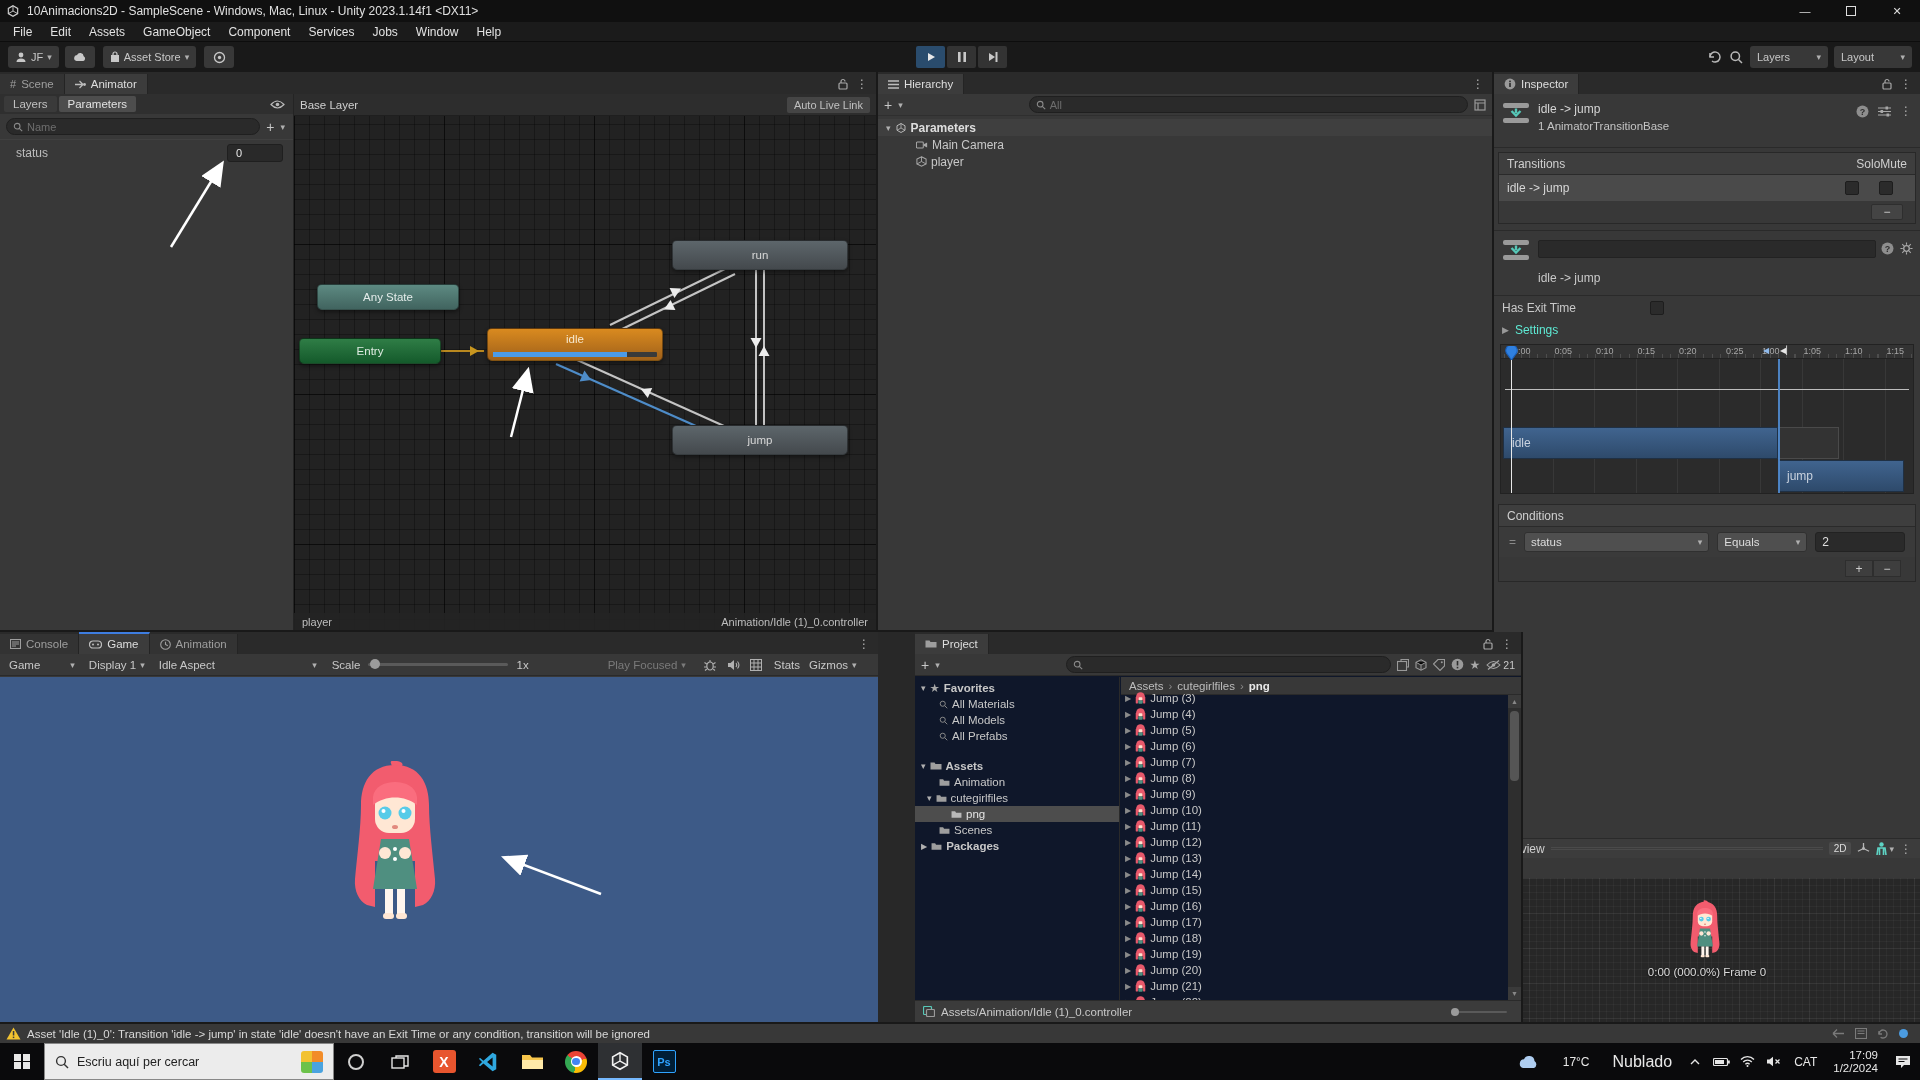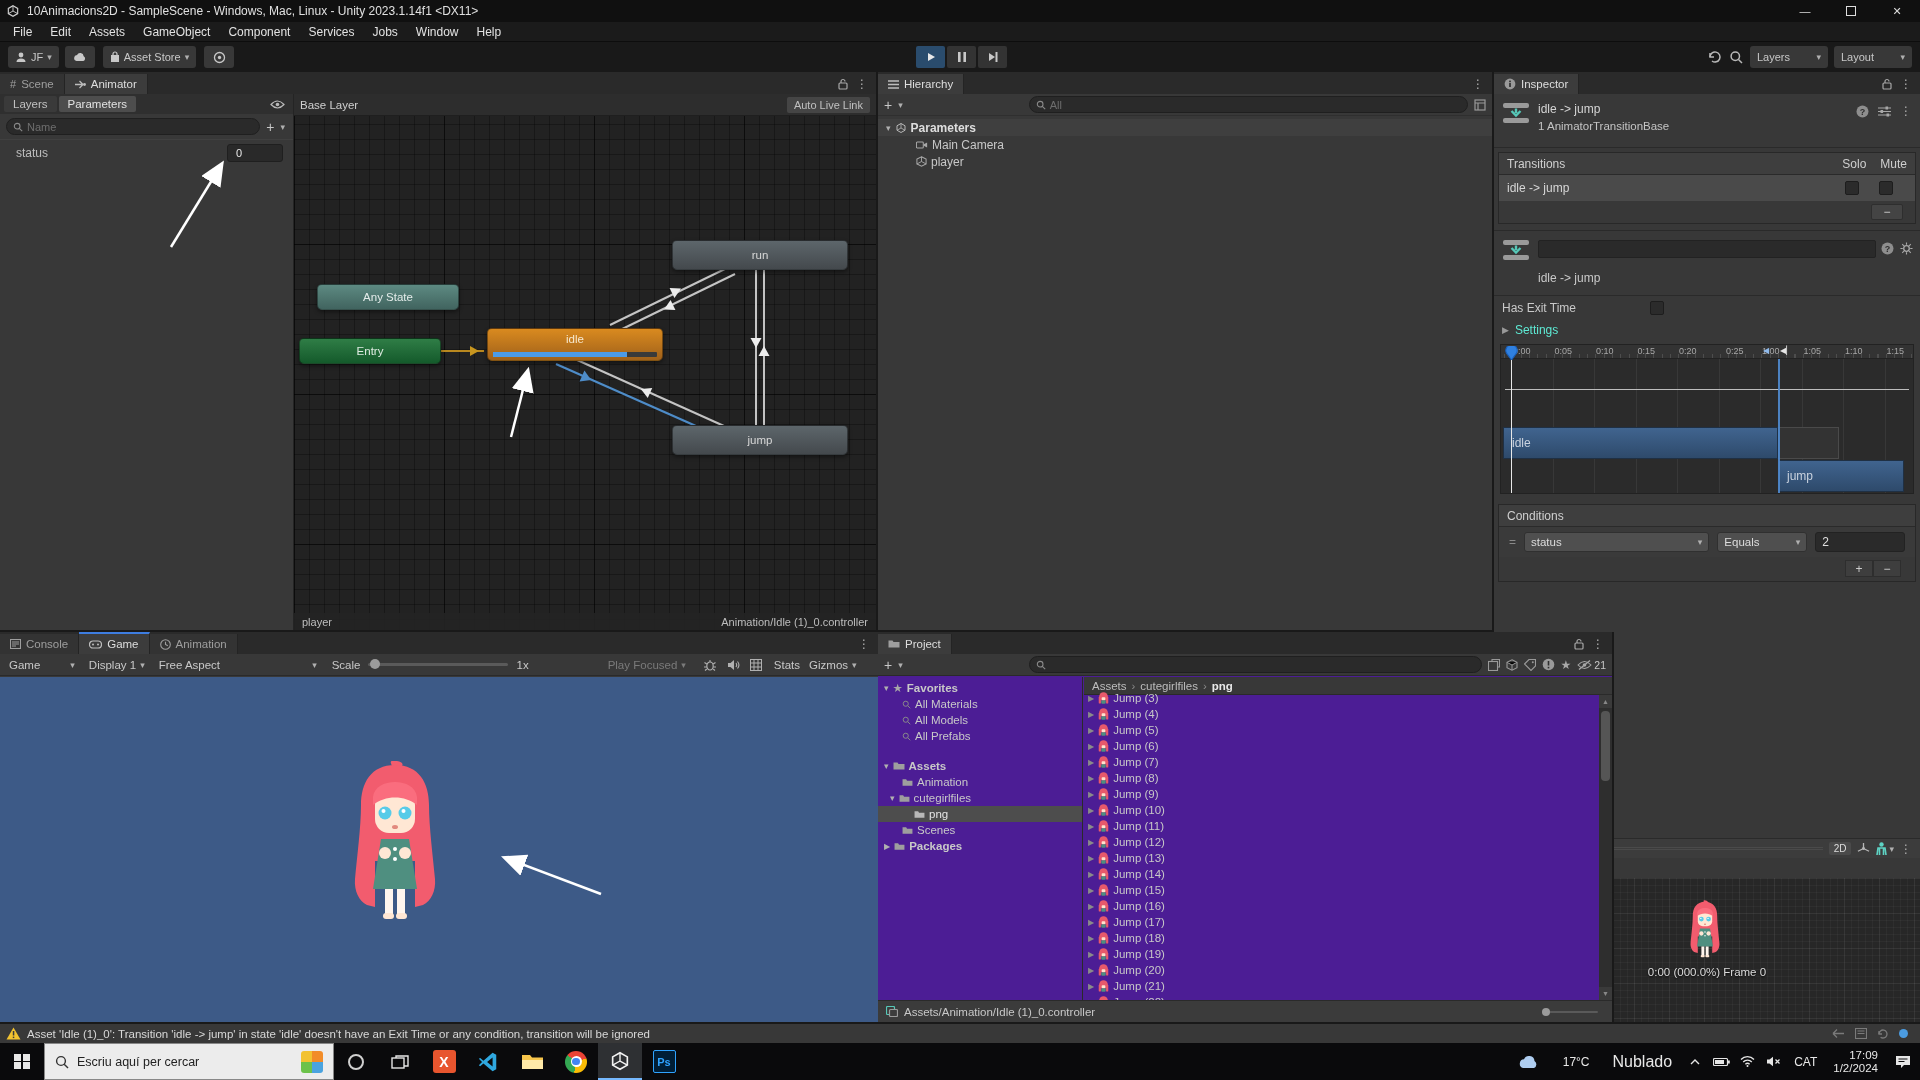--- a/index.html
+++ b/index.html
@@ -73,21 +73,21 @@
     linear-gradient(rgba(255,255,255,.045) 1px,transparent 1px),linear-gradient(90deg,rgba(255,255,255,.045) 1px,transparent 1px);
     background-size:7px 7px,7px 7px,35px 35px,35px 35px}
   
   #game{left:0;top:632px;width:878px;height:390px;background:#383838}
   #game-tools{height:22px;background:#383838;border-bottom:1px solid #2a2a2a;display:flex;align-items:center;padding:0 4px;font-size:11.5px;color:#c8c8c8;gap:4px}
   #game-view{position:absolute;left:0;right:0;top:45px;bottom:0;background:#3d5a87;overflow:hidden}
   .ddl{display:flex;align-items:center;gap:4px;padding:0 5px}
   .slider-track{height:3px;background:#5a5a5a;border-radius:2px;position:relative}
   .knob{position:absolute;top:-4px;width:10px;height:10px;border-radius:50%;background:#9b9b9b}
   
-  #project{left:878px;top:632px;width:736px;height:390px;background:#4c1d95;border-right:2px solid #191919}
+  #project{left:915px;top:632px;width:608px;height:390px;background:#0f172a;border-right:2px solid #191919}
   #proj-tools{height:22px;background:#383838;border-bottom:1px solid #2a2a2a;display:flex;align-items:center;gap:6px;padding:0 6px}
   #proj-left{position:absolute;left:0;top:45px;width:205px;bottom:22px;border-right:1px solid #2a2a2a;overflow:hidden}
   .trow{height:16px;display:flex;align-items:center;gap:4px;padding-left:6px;font-size:11.5px;color:#c8c8c8;white-space:nowrap}
   #proj-right{position:absolute;left:206px;top:45px;right:0;bottom:22px;overflow:hidden}
   #crumbbar{height:18px;background:#383838;border-bottom:1px solid #2a2a2a;display:flex;align-items:center;gap:5px;padding:0 8px;font-size:11.5px;color:#bdbdbd}
   #file-list{position:absolute;left:0;right:13px;top:18px;bottom:0;overflow:hidden;margin-top:-5px}
   .prow{height:16px;display:flex;align-items:center;gap:4px;padding-left:4px;font-size:11.5px;color:#c8c8c8}
   .fsprite{width:11px;height:13px;flex:none}
   #proj-scroll{position:absolute;right:0;top:18px;bottom:0;width:13px;background:#2e2e2e}
   #proj-bottom{position:absolute;left:0;right:0;bottom:0;height:22px;background:#3b3b3b;border-top:1px solid #2a2a2a;display:flex;align-items:center;gap:6px;padding:0 8px;font-size:11.5px;color:#c8c8c8}
@@ -386,21 +386,21 @@
             <rect x="2.5" y="4" width="2.6" height="3" fill="#a8a8a8"></rect>
             <rect x="8.5" y="7.5" width="2.6" height="3" fill="#a8a8a8"></rect>
           </svg>
         <span class="kebab">⋮</span>
       </div>
     </div>
 
     <div class="box">
       <div class="boxhead">
         <span>Transitions</span>
-        <span style="margin-left:auto;display:flex;gap:14px">
+        <span style="margin-left:auto;display:flex;gap:0">
           <span>Solo</span>
           <span>Mute</span>
         </span>
       </div>
       <div style="height:26px;background:#4a4a4a;display:flex;align-items:center;padding:0 8px;position:relative">
         <span style="color:#d6d6d6">idle -&gt; jump</span>
         <span class="chk" style="position:absolute;right:56px"></span>
         <span class="chk" style="position:absolute;right:22px"></span>
       </div>
       <div style="height:22px;background:#383838;position:relative">
@@ -566,21 +566,21 @@
     <div id="game-tools">
       <div class="ddl">
           <span>Game</span>
           <span class="caret" style="margin-left:26px">▾</span>
         </div>
       <div class="ddl">
           <span>Display 1</span>
           <span class="caret">▾</span>
         </div>
       <div class="ddl" style="width:168px;justify-content:space-between">
-          <span>Free Aspect</span>
+          <span>Idle Aspect</span>
           <span class="caret">▾</span>
         </div>
       <span style="margin-left:6px">Scale</span>
       <div class="slider-track" style="width:140px;margin:0 4px">
           <span class="knob" style="left:2px"></span>
         </div>
       <span>1x</span>
       <div class="ddl" style="margin-left:70px;color:#7a7a7a">
           <span>Play Focused</span>
           <span class="caret" style="color:#7a7a7a">▾</span>

